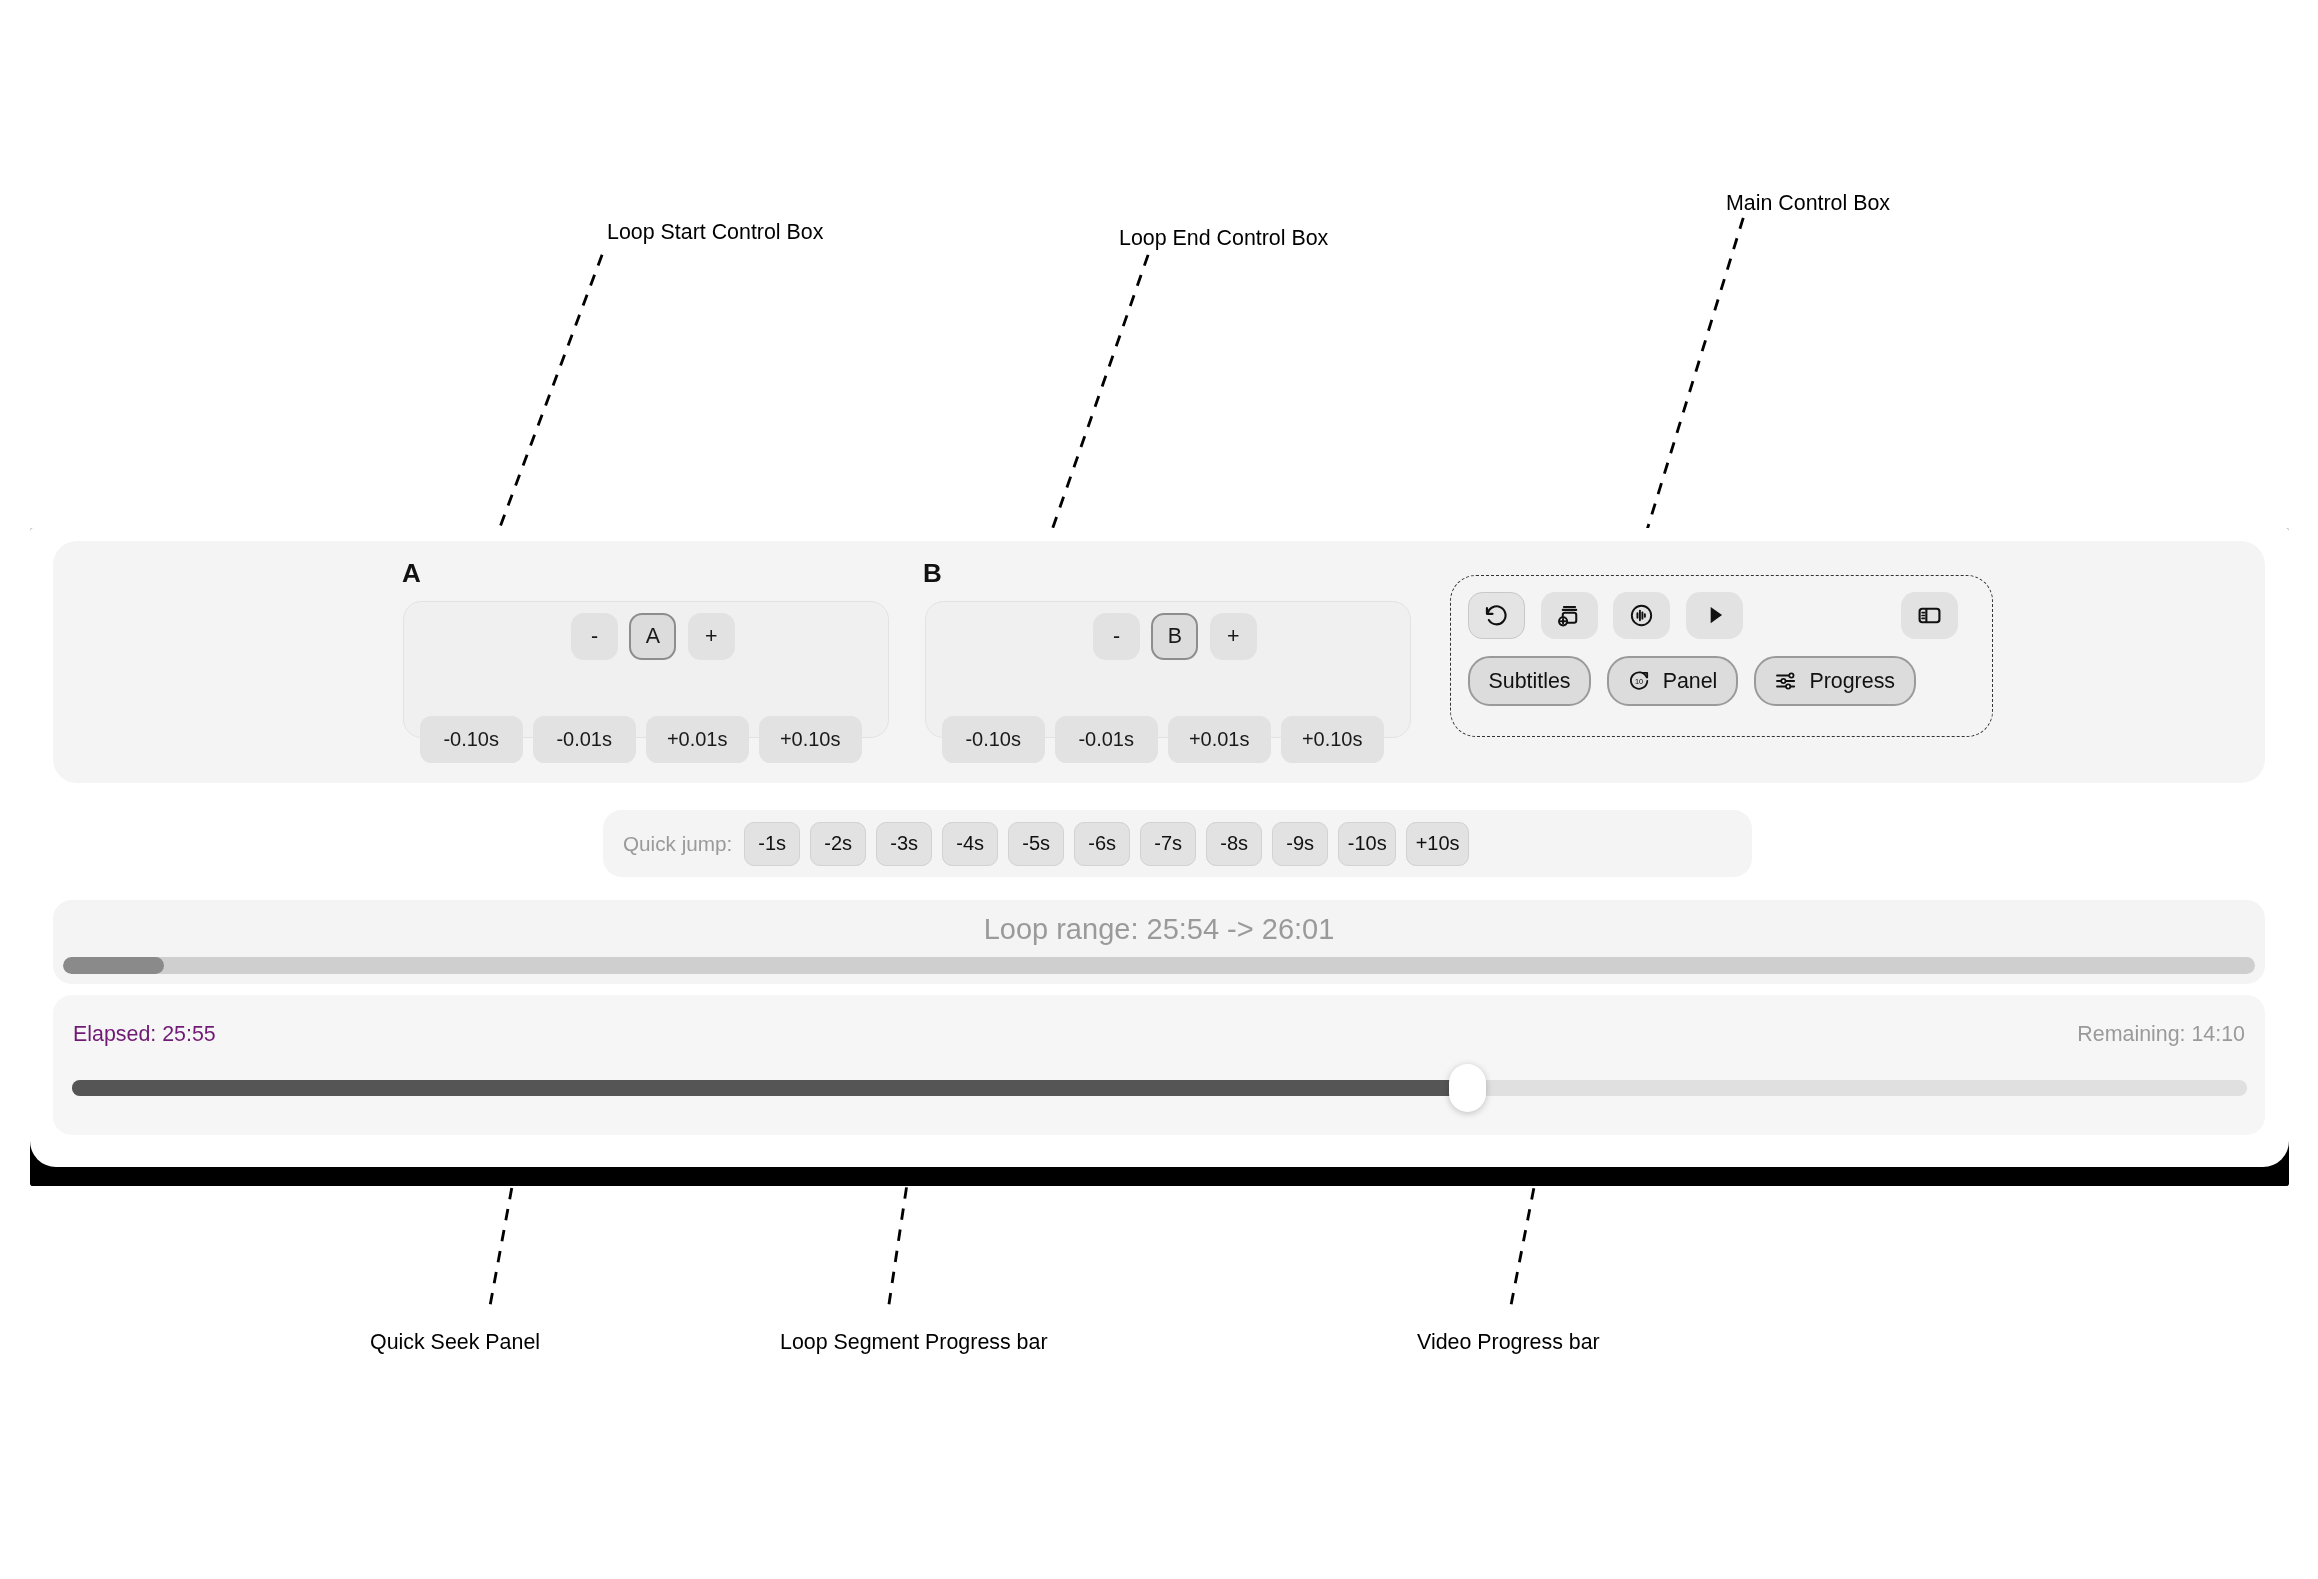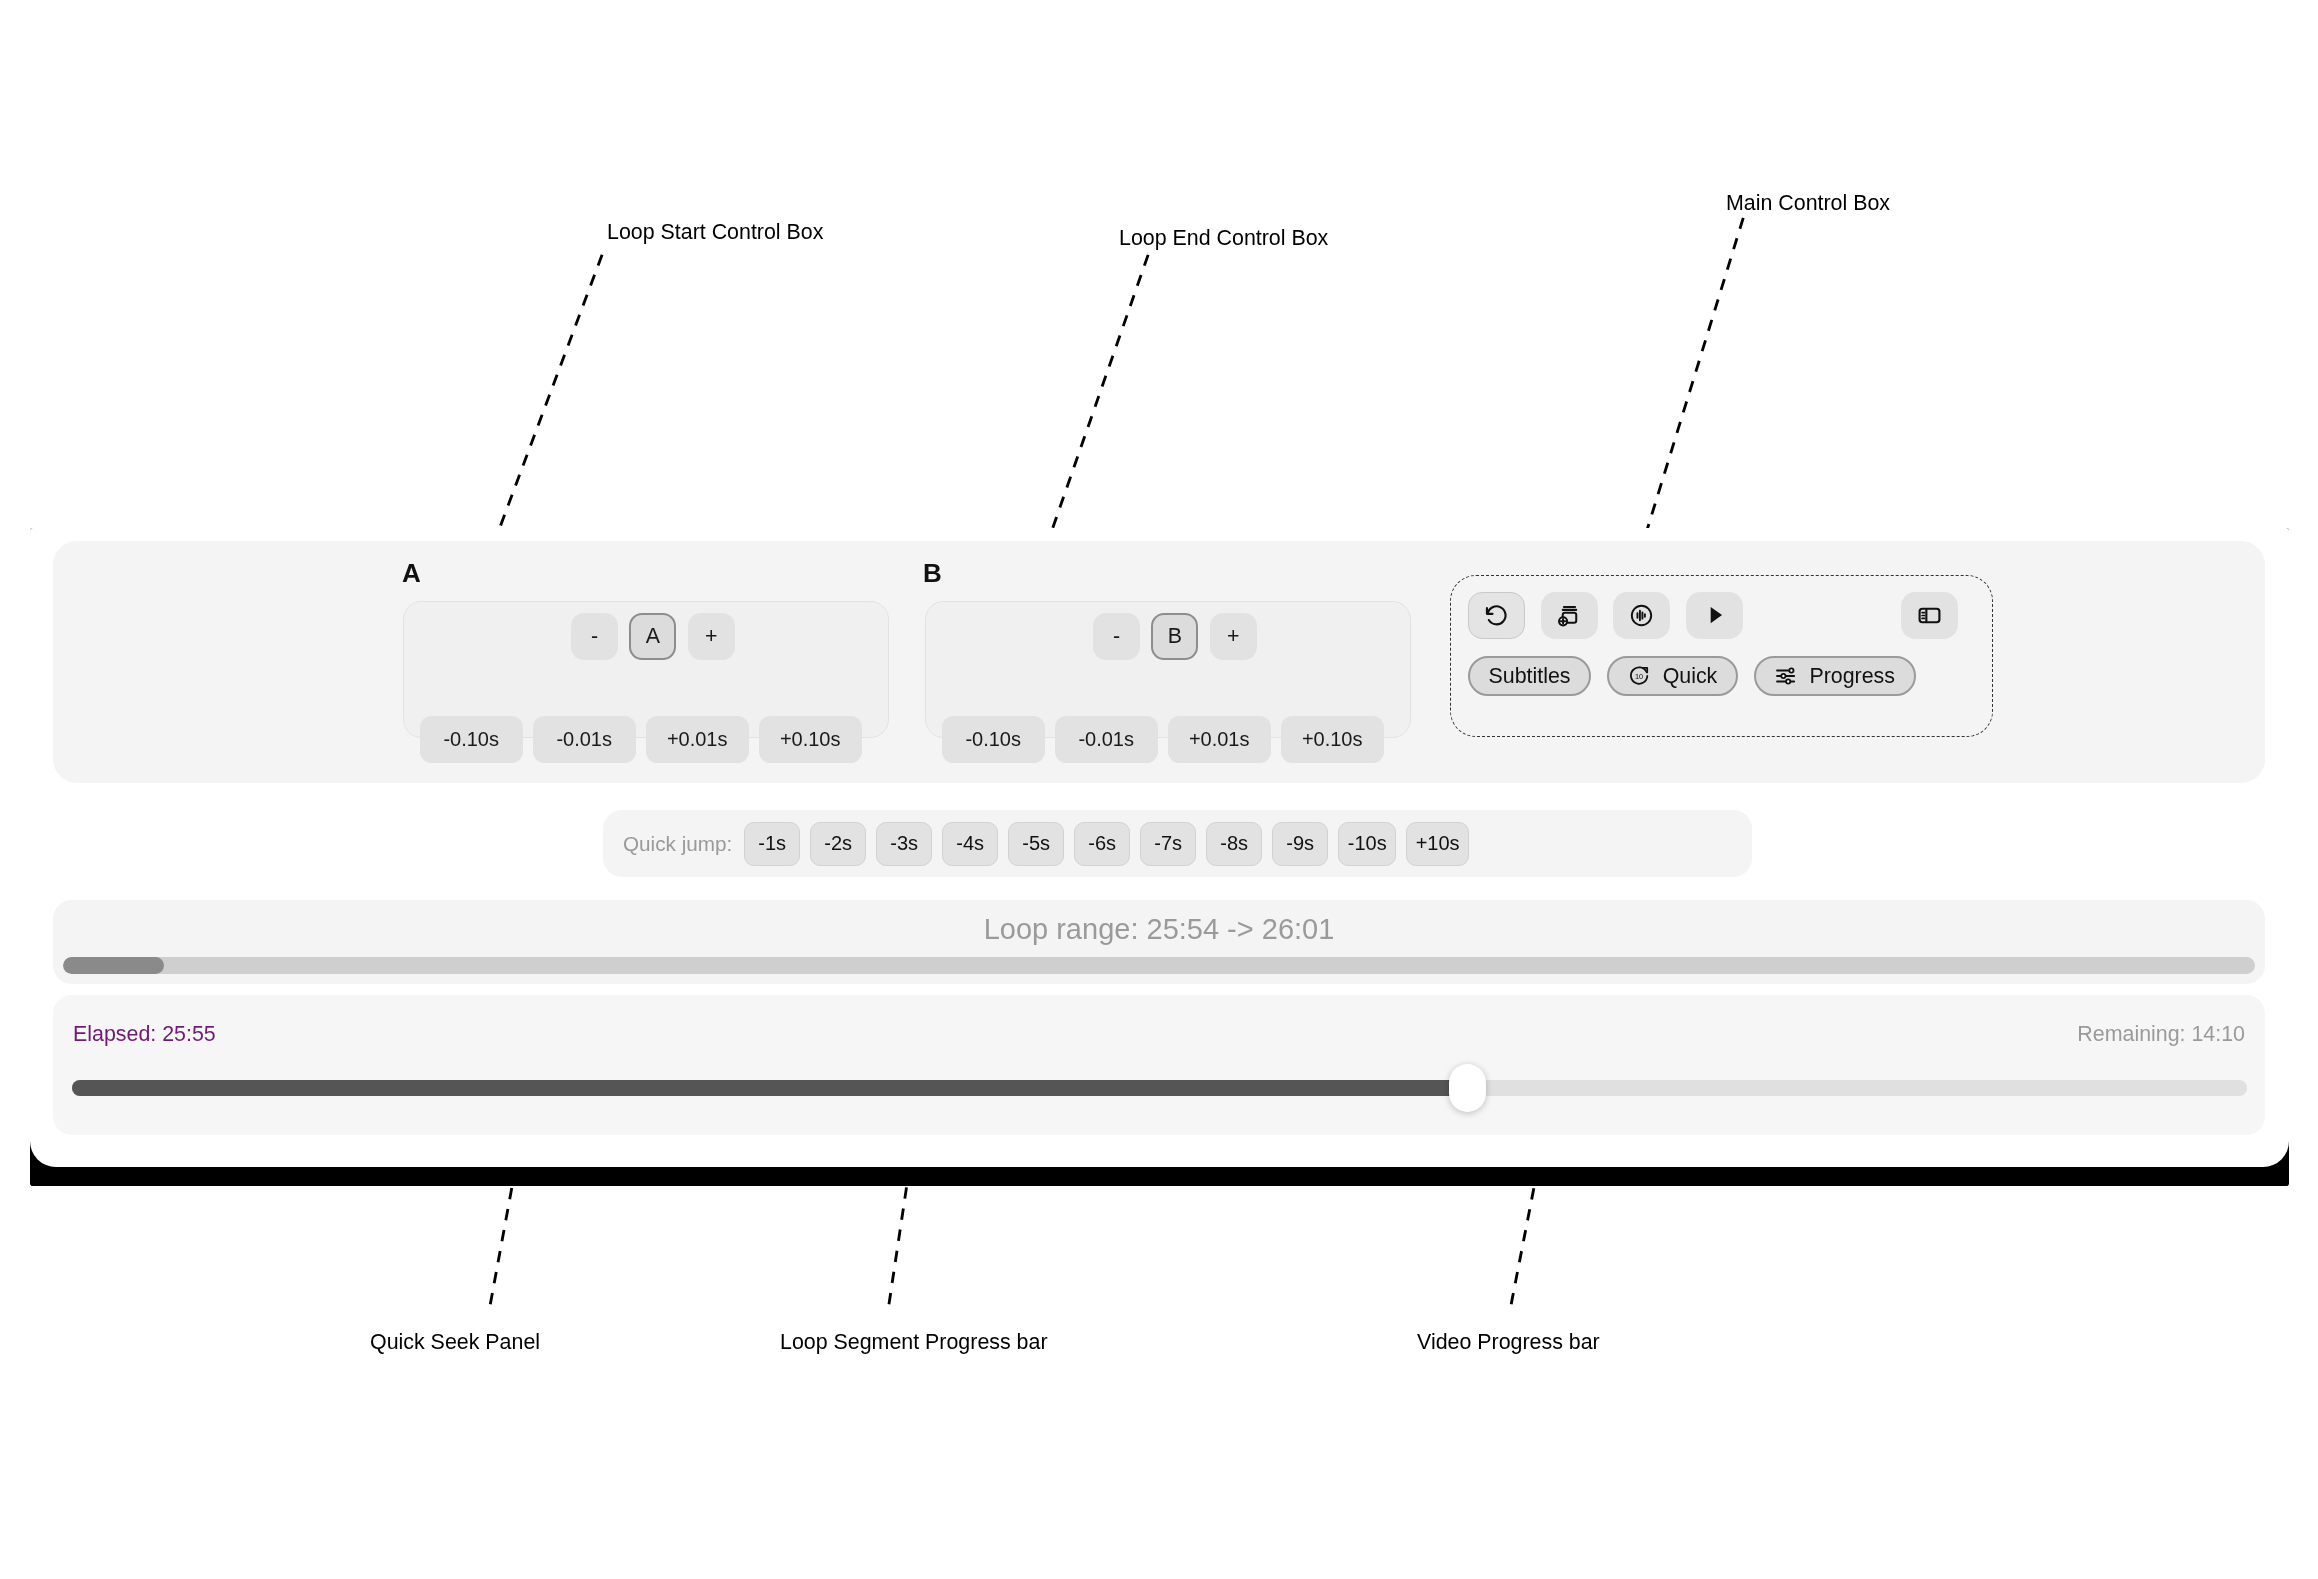--- a/index.html
+++ b/index.html
@@ -149,21 +149,21 @@
     gap: 15.7px;
     align-items: center;
   }
   .pill-row {
     position: absolute;
     display: flex;
     gap: 15.7px;
     align-items: center;
   }
   .pill {
-    height: 40px;
+    height: 50px;
     background: #dcdcdc;
     border: 2.1px solid #9a9a9a;
     border-radius: 22px;
     display: flex;
     align-items: center;
     justify-content: center;
     gap: 11.4px;
     padding: 0 18.5px;
     font-size: 21.4px;
     color: #111;
@@ -401,21 +401,21 @@
       <div class="pill-row" style="left:17px; top:80px;">
         <div class="pill">
           <span>Subtitles</span>
         </div>
         <div class="pill">
           <svg width="24" height="24" viewBox="0 0 24 24" fill="none" stroke="#111" stroke-width="1.8" stroke-linecap="round" stroke-linejoin="round" style="font-size:30px">
             <path d="M20.2 8.4V3.9h-4.5"></path>
             <path d="M19.6 8.2A8.2 8.2 0 1 0 20.3 12"></path>
             <text x="12" y="15.2" font-size="7.4" font-family="Liberation Sans, sans-serif" text-anchor="middle" fill="#111" stroke="none">10</text>
           </svg>
-          <span>Quick</span>
+          <span>Panel</span>
         </div>
         <div class="pill">
           <svg width="24" height="24" viewBox="0 0 24 24" fill="none" stroke="#111" stroke-width="1.8" stroke-linecap="round">
             <path d="M3 6.5h14"></path>
               <circle cx="17.4" cy="6.5" r="2.1" fill="#fff"></circle>
             <path d="M3 12h6"></path>
               <circle cx="9.4" cy="12" r="2.1" fill="#fff"></circle>
               <path d="M11.8 12h8.4"></path>
             <path d="M3 17.5h11"></path>
               <circle cx="14.2" cy="17.5" r="2.1" fill="#fff"></circle>

